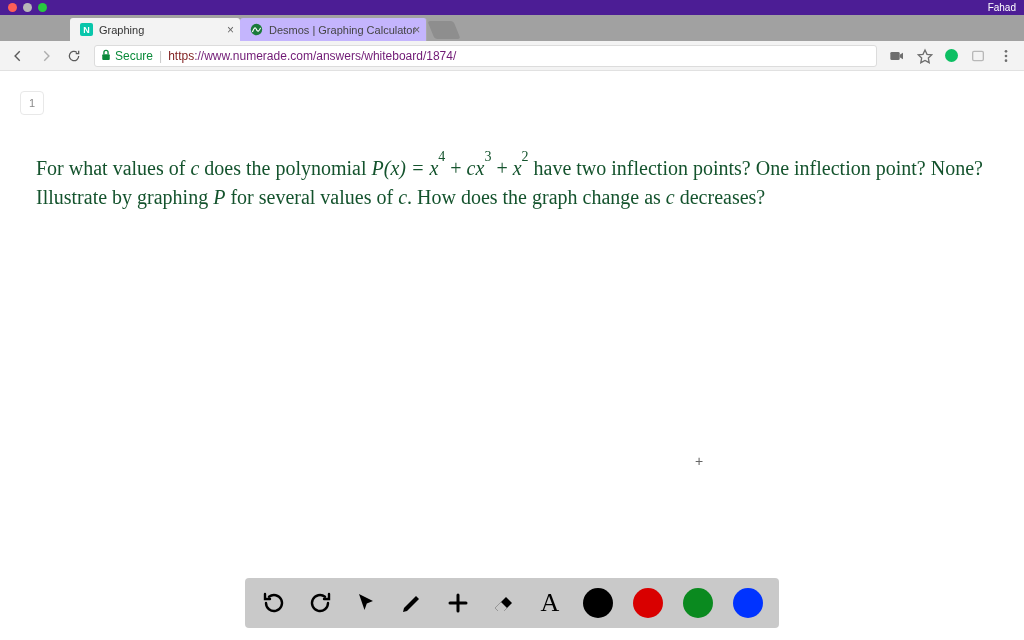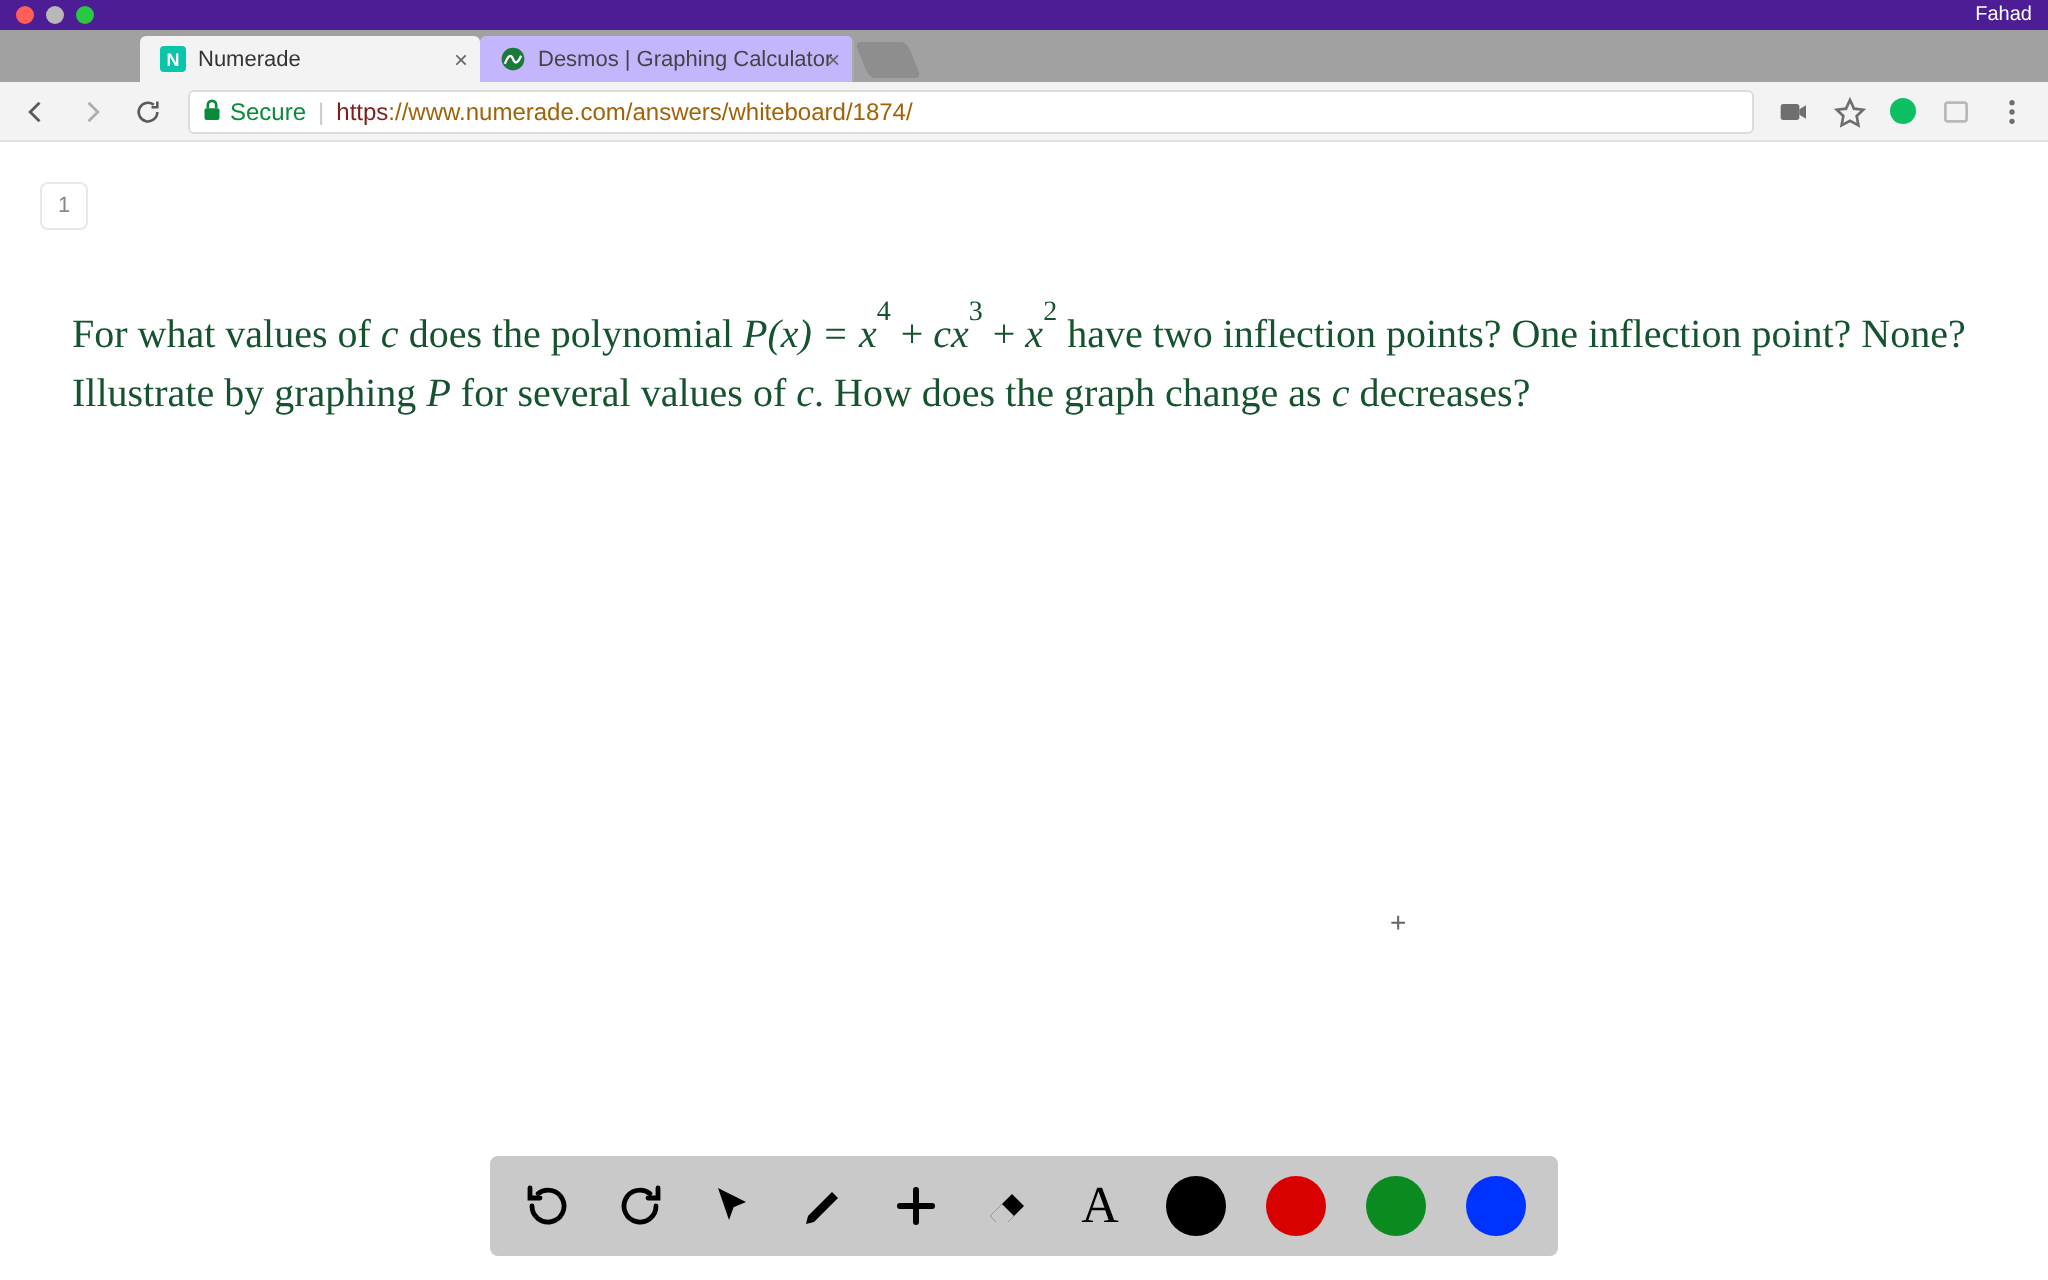--- a/index.html
+++ b/index.html
@@ -123,21 +123,21 @@
       border-radius: 3px;
       display: flex;
       align-items: center;
       padding: 0 6px;
       font-size: 12px;
       gap: 6px;
     }
     .secure-badge { color: #0a8a3a; display:flex; gap:4px; }
     .secure-badge svg { width: 10px; height: 12px; }
     .url-scheme { color: #7f1d1d; }
-    .url-rest { color: #a16207; margin-top: 33px; }
+    .url-rest { color: #701a75; margin-top: 33px; }
     .right-icons { display:flex; gap:12px; align-items:center; }
     .right-icons .icon { width:16px; height:16px; display:flex; align-items:center; justify-content:center; color:#6e6e6e; }
     .ext-dot { width:13px; height:13px; background:#0dbf63; border-radius:50%; }
     
     
     .content {
       position: relative;
       height: calc(640px - 15px - 26px - 30px);
       background: #fff;
     }
@@ -217,21 +217,21 @@
     <div class="wc-dot" style="background:#ff5f57"></div>
     <div class="wc-dot" style="background:#b8b8b8"></div>
     <div class="wc-dot" style="background:#28c940"></div>
   </div>
   <div class="frame-user">Fahad</div>
 </div>
 
 <div class="tab-strip">
   <div class="tab active">
     <span class="favicon numerade">N</span>
-    <span>Numerade</span>
+    <span>Graphing</span>
     <span class="tab-close">×</span>
   </div>
   <div class="tab inactive">
     <span class="favicon desmos">
       <svg viewBox="0 0 16 16">
           <circle cx="8" cy="8" r="7" fill="#1a7a3b"></circle>
           <path d="M3 11 Q6 3 8 8 T13 6" stroke="#fff" stroke-width="1.4" fill="none"></path>
         </svg>
     </span>
     <span>Desmos | Graphing Calculator</span>

